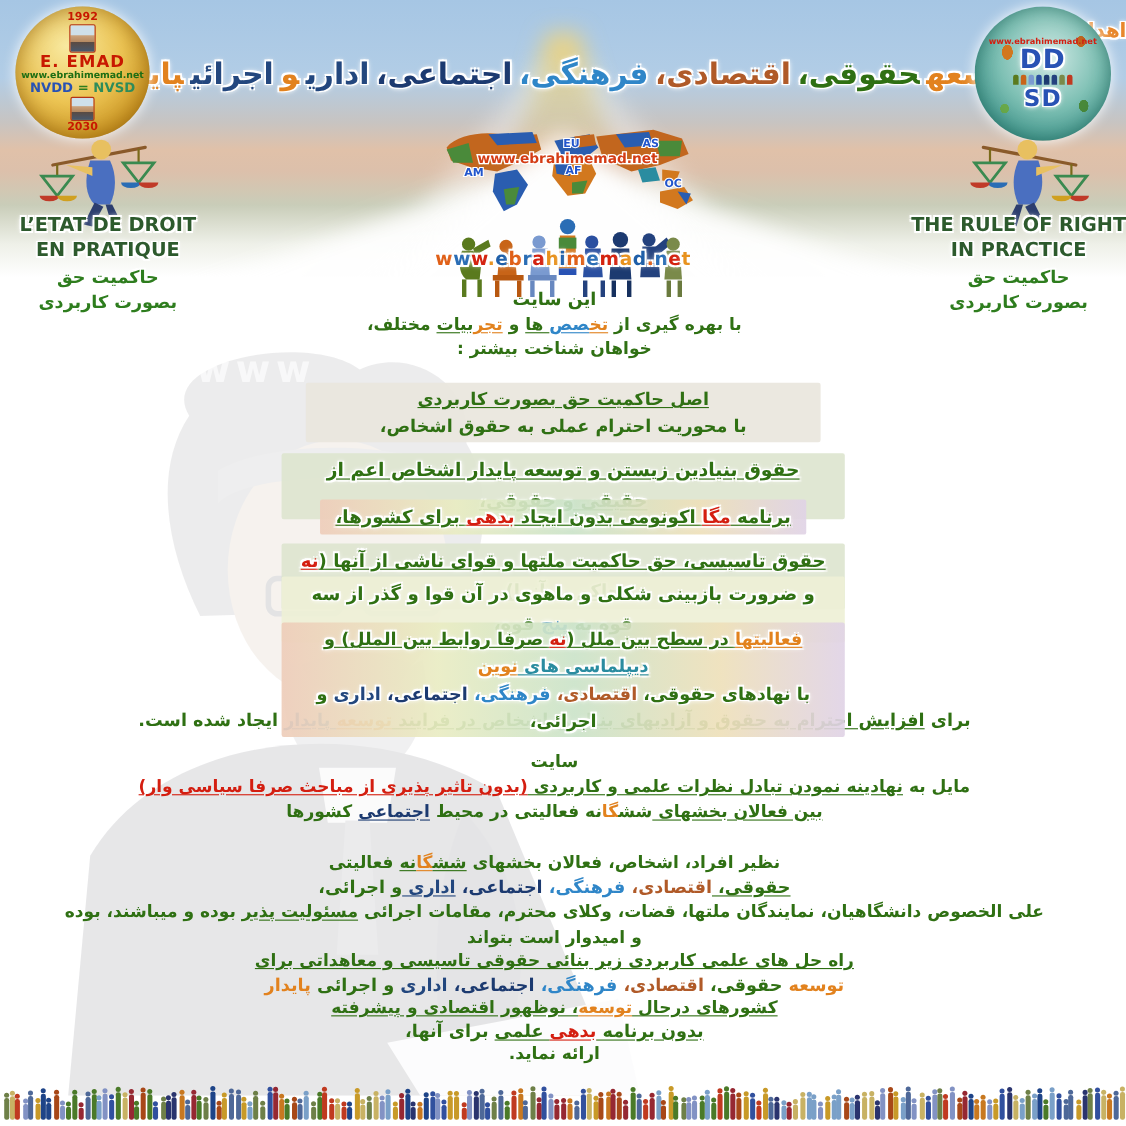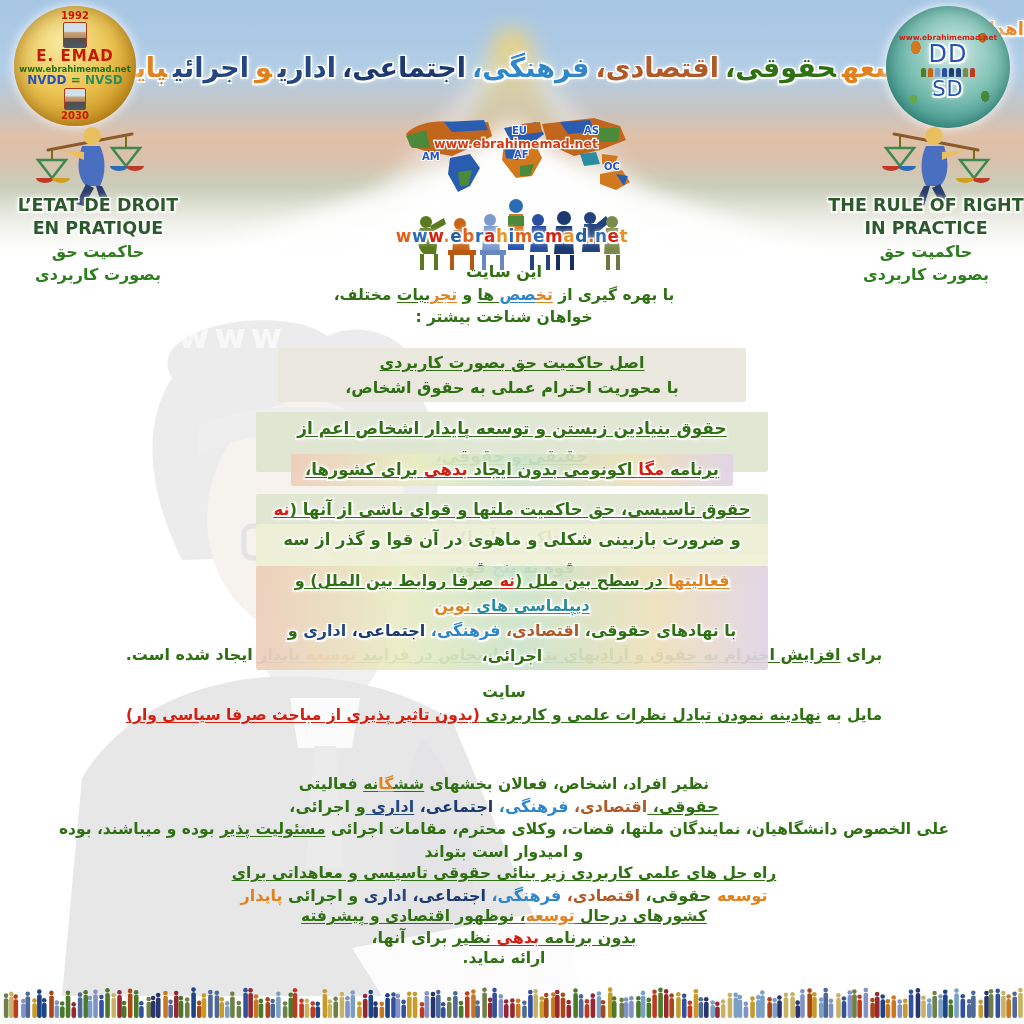--- a/index.html
+++ b/index.html
@@ -43,21 +43,21 @@
     background:
       radial-gradient(closest-side at 24% 34%,#d2781e 0%,#d2781e 16%,rgba(0,0,0,0) 17%),
       radial-gradient(closest-side at 78% 26%,#c2661e 0%,#c2661e 15%,rgba(0,0,0,0) 16%),
       radial-gradient(closest-side at 80% 74%,#4a8a3a 0%,#4a8a3a 17%,rgba(0,0,0,0) 18%),
       radial-gradient(closest-side at 22% 76%,#6aaa4a 0%,#6aaa4a 14%,rgba(0,0,0,0) 15%),
       radial-gradient(circle at 55% 38%,#cfe9e4,#7ec0b4 45%,#3e948a 78%,#2c7a72 100%);
     box-shadow:0 0 12px rgba(255,255,255,.95),inset 0 0 16px rgba(20,80,70,.5);
     display:flex;flex-direction:column;align-items:center;justify-content:center;
     text-align:center;line-height:1.0;}
   .logoR .st{font-size:7.5px;font-weight:bold;color:#d41e10;}
-  .logoR .big{font-size:24px;font-weight:normal;color:#2852b4;letter-spacing:1px;}
+  .logoR .big{font-size:24px;font-weight:bold;color:#2852b4;letter-spacing:1px;}
   .logoR .big2{font-size:21px;}
   .pplrow{display:flex;gap:2px;margin:2px 0;}
   .pplrow i{display:block;width:5px;height:9px;border-radius:2px 2px 0 0;}
 
   
   .figL{position:absolute;left:30px;top:120px;z-index:4;}
   .figR{position:absolute;left:876px;top:120px;z-index:4;transform:scaleX(-1);}
   .panel{position:absolute;width:196px;top:194px;z-index:4;text-align:center;font-weight:bold;}
   .panelL{left:0px;} .panelR{left:828px;}
   .panel .lat{font-size:17.5px;color:#2d5a2d;line-height:23px;}
@@ -297,28 +297,29 @@
       <div class="boxc bx4 ow" style="top: 524px; font-size: 16.5px; line-height: 28px;">
         <div><span class="c-g">و ضرورت بازبینی شکلی و ماهوی در آن قوا و گذر از سه قوه به </span><span class="c-b">پنج</span><span class="c-g"> قوه،</span></div>
       </div>
       <div class="boxc bx3 ow" style="top: 566px; font-size: 16px; line-height: 25px;">
         <div><span class="c-o u">فعالیتها</span><span class="c-g u"> در سطح بین ملل (</span><span class="c-r u">نه</span><span class="c-g u"> صرفا روابط بین الملل) و </span><span class="c-t u">دیپلماسی های </span><span class="c-o u">نوین</span></div>
         <div><span class="c-g">با نهادهای حقوقی، </span><span class="c-br">اقتصادی، </span><span class="c-b">فرهنگی، </span><span class="c-n">اجتماعی، </span><span class="c-n2">اداری </span><span class="c-g">و اجرائی،</span></div>
       </div>
       <div class="blk" style="top: 645px; font-size: 16px;"><span class="c-g">برای </span><span class="c-g u">افزایش احترام به حقوق و آزادیهای بنیادین اشخاص در فرایند </span><span class="c-o u">توسعه</span><span class="c-b u"> پایدار</span><span class="c-g"> ایجاد شده است.</span></div>
       <div class="blk" style="top: 683px; font-size: 15.5px;"><span class="c-g">سایت</span></div>
       <div class="blk" style="top: 706px; font-size: 15.5px;"><span class="c-g">مایل به </span><span class="c-g u">نهادینه نمودن  تبادل نظرات علمی و کاربردی </span><span class="c-r u">(بدون تاثیر پذیری از مباحث صرفا سیاسی وار)</span></div>
+      <div class="blk" style="top: 729px; font-size: 15.5px;"><span class="c-g u">بین فعالان بخشهای </span><span class="c-g">شش</span><span class="c-o">گا</span><span class="c-g">نه</span><span class="c-g"> فعالیتی در محیط </span><span class="c-n u">اجتماعی</span><span class="c-g"> کشورها</span></div>
       <div class="blk" style="top: 775px; font-size: 15.5px;"><span class="c-g">نظیر افراد، اشخاص، فعالان بخشهای </span><span class="c-g u">شش</span><span class="c-o u">گا</span><span class="c-g u">نه</span><span class="c-g"> فعالیتی</span></div>
       <div class="blk" style="top: 797px; font-size: 16px;"><span class="c-g u">حقوقی، </span><span class="c-br">اقتصادی، </span><span class="c-b">فرهنگی، </span><span class="c-n">اجتماعی، </span><span class="c-n2 u">اداری </span><span class="c-g">و اجرائی،</span></div>
       <div class="blk" style="top: 820px; font-size: 15.5px;"><span class="c-g">علی الخصوص دانشگاهیان، نمایندگان ملتها، قضات، وکلای محترم، مقامات اجرائی </span><span class="c-g u">مسئولیت پذیر</span><span class="c-g"> بوده و میباشند، بوده</span></div>
       <div class="blk" style="top: 843px; font-size: 15.5px;"><span class="c-g">و امیدوار است بتواند</span></div>
       <div class="blk" style="top: 864px; font-size: 15.5px;"><span class="c-g u">راه حل های علمی کاربردی زیر بنائی حقوقی تاسیسی و معاهداتی برای</span></div>
       <div class="blk" style="top: 886px; font-size: 16px;"><span class="c-o">توسعه</span><span class="c-g"> حقوقی، </span><span class="c-br">اقتصادی، </span><span class="c-b">فرهنگی، </span><span class="c-n">اجتماعی، </span><span class="c-n2">اداری </span><span class="c-g">و اجرائی </span><span class="c-o">پایدار</span></div>
       <div class="blk" style="top: 907px; font-size: 15.5px;"><span class="c-g u">کشورهای درحال </span><span class="c-o u">توسعه</span><span class="c-g u">، نوظهور اقتصادی و پیشرفته</span></div>
-      <div class="blk" style="top: 928px; font-size: 16px;"><span class="c-g u">بدون برنامه </span><span class="c-r u">بدهی</span><span class="c-g u"> نظیر</span><span class="c-g"> برای آنها،</span></div>
+      <div class="blk" style="top: 928px; font-size: 16px;"><span class="c-g u">بدون برنامه </span><span class="c-r u">بدهی</span><span class="c-g u"> علمی</span><span class="c-g"> برای آنها،</span></div>
       <div class="blk" style="top: 949px; font-size: 15.5px;"><span class="c-g">ارائه نماید.</span></div>
     </div>
 
   <svg class="crowd" width="1024" height="36">
       <circle cx="6.029879523175713" cy="11.665386150342124" r="2.3" fill="#6e8048"></circle>
       <rect x="3.8298795231757126" y="14.265386150342124" width="4.6" height="19.734613849657876" rx="2" fill="#6e8048"></rect>
       <circle cx="11.278866911576532" cy="9.919266481287435" r="2.3" fill="#c8b264"></circle>
       <rect x="9.078866911576533" y="12.519266481287435" width="4.6" height="21.480733518712565" rx="2" fill="#c8b264"></rect>
       <circle cx="15.698123371646798" cy="12.583257933791382" r="2.3" fill="#c03a20"></circle>
       <rect x="13.498123371646797" y="15.183257933791381" width="4.6" height="18.81674206620862" rx="2" fill="#c03a20"></rect>

